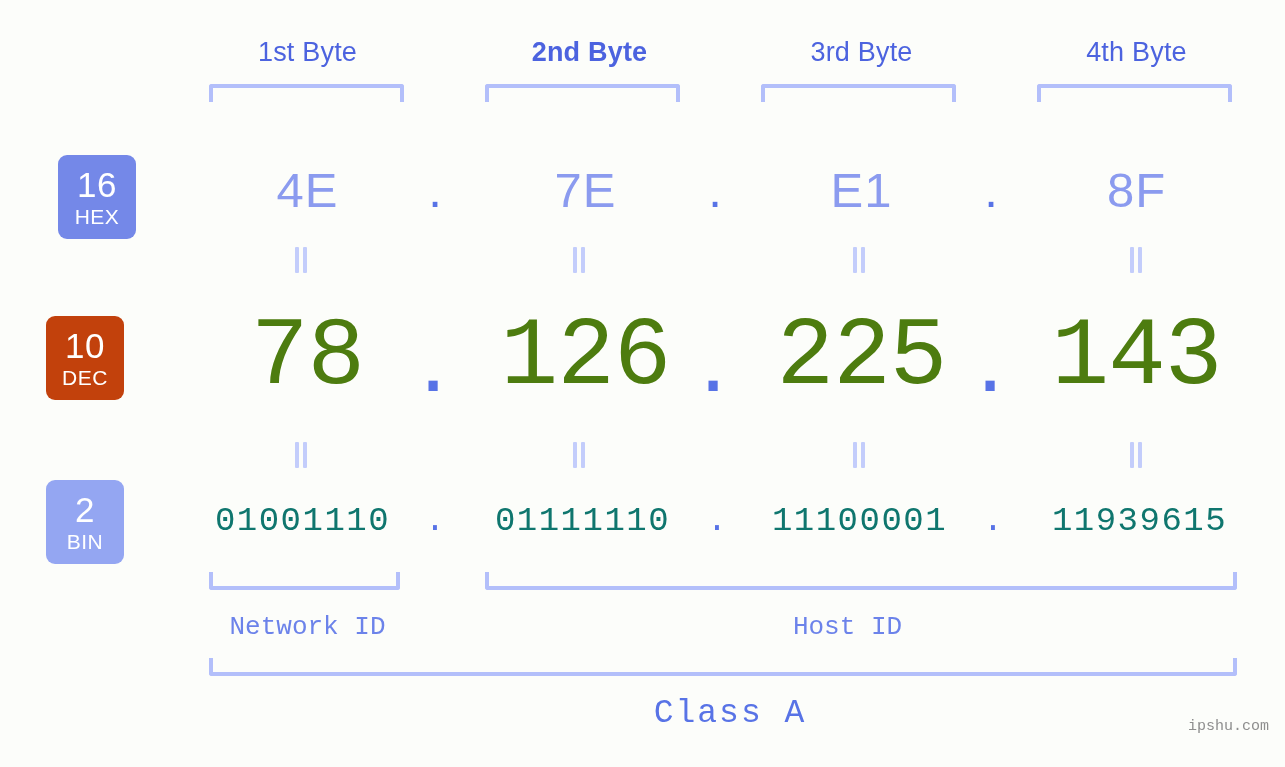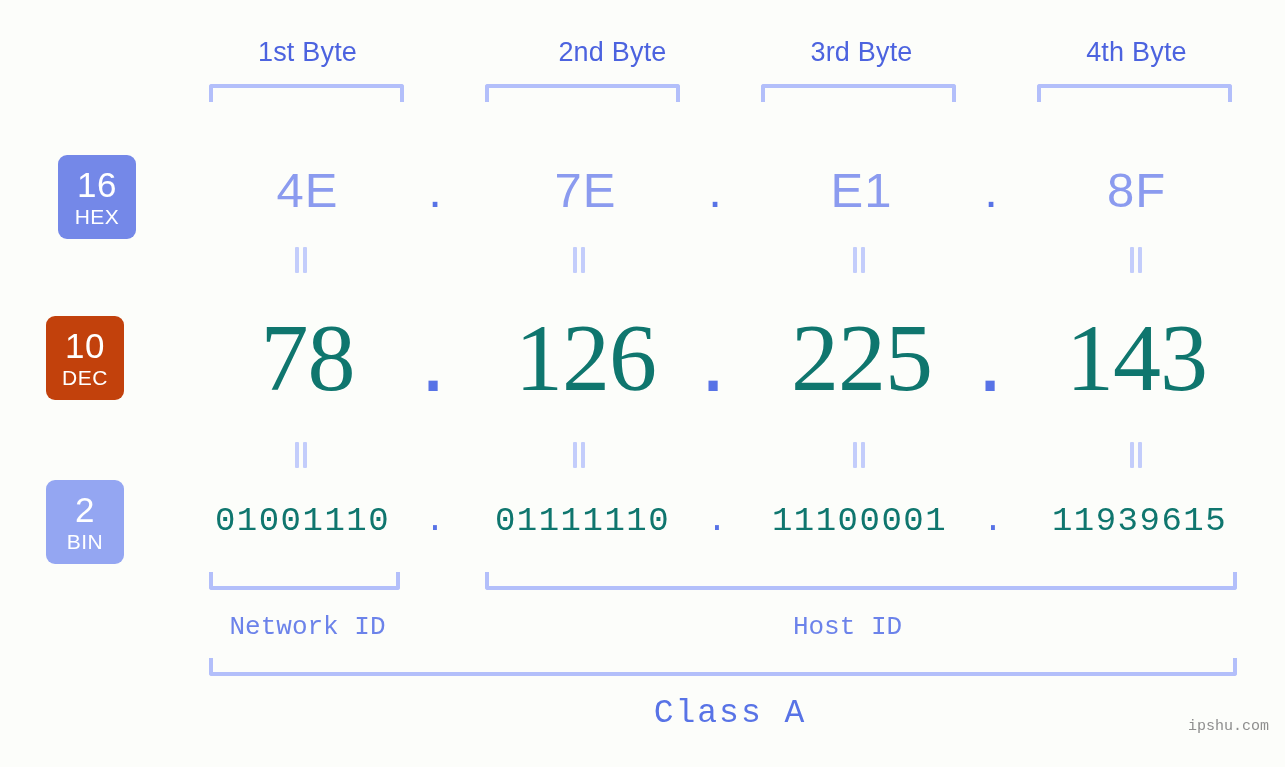--- a/index.html
+++ b/index.html
@@ -99,22 +99,22 @@
   }
   .hex-dot {
     font-size: 49px;
     color: #5873e6;
     font-family: "Liberation Sans", sans-serif;
   }
 
   
   .dec-val {
     font-size: 96px;
-    color: #0f766e;
-    font-family: Liberation Serif, serif;
+    color: #4d7c0f;
+    font-family: Liberation Mono, monospace;
     letter-spacing: -1px;
   }
   .dec-dot {
     font-size: 96px;
     color: #5873e6;
     font-family: "Liberation Sans", sans-serif;
   }
 
   
   .bin-val {
@@ -176,21 +176,21 @@
     font-family: "Liberation Mono", monospace;
     letter-spacing: 0px;
   }
 </style>
 </head>
 <body>
 
 <div id="stage">
 
   <div class="byte-label" style="left:190px; width:235px;">1st Byte</div>
-  <div class="byte-label" style="left:495px; width:235px;">2nd Byte</div>
+  <div class="byte-label" style="left:472px; width:235px;font-weight:bold;">2nd Byte</div>
   <div class="byte-label" style="left:744px; width:235px;">3rd Byte</div>
   <div class="byte-label" style="left:1019px; width:235px;">4th Byte</div>
 
   <div class="bracket bracket-down" style="left:209px; top:84px; width:195px; height:18px;"></div>
   <div class="bracket bracket-down" style="left:485px; top:84px; width:195px; height:18px;"></div>
   <div class="bracket bracket-down" style="left:761px; top:84px; width:195px; height:18px;"></div>
   <div class="bracket bracket-down" style="left:1037px; top:84px; width:195px; height:18px;"></div>
 
   <div class="badge" style="top:155px; height:84px; background:#7488e8;margin-left:12px;">
     <span class="num">16</span>

